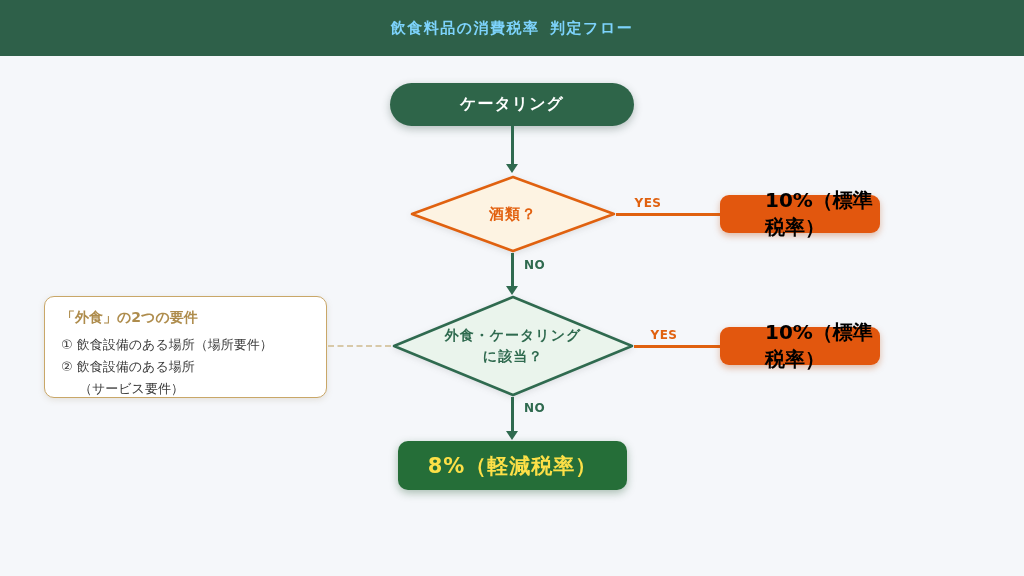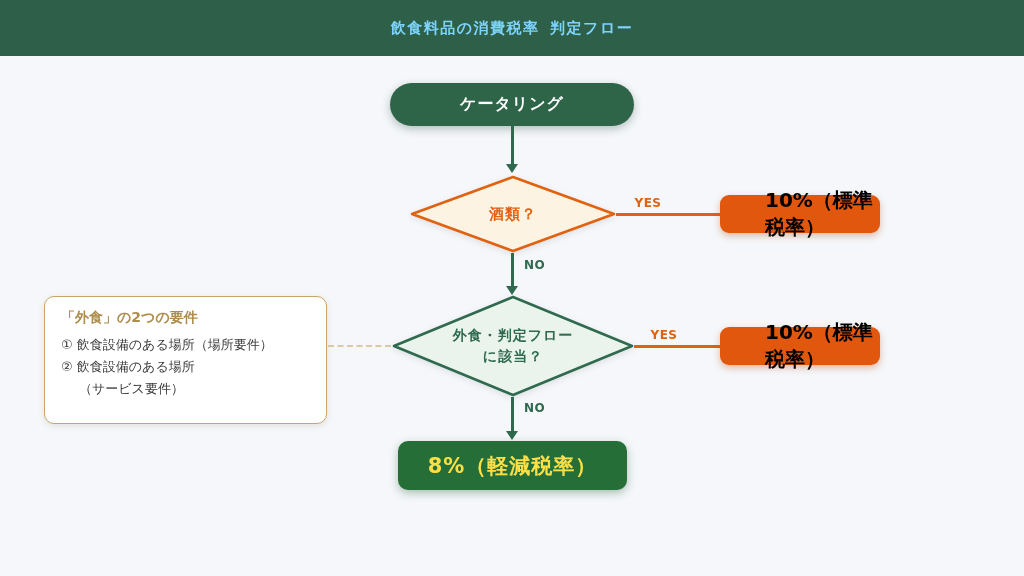--- a/index.html
+++ b/index.html
@@ -79,21 +79,21 @@
   .result-box-green {
     position: absolute; left: 398px; top: 441px; width: 229px; height: 49px;
     background: var(--result-green); border-radius: 10px;
     display: flex; align-items: center; justify-content: center;
     box-shadow: 0 3px 8px rgba(25,80,40,0.35);
   }
   .result-box-green span { color: #fde047; font-size: 21px; font-weight: bold; letter-spacing: 1px; }
 
   
   .callout {
-    position: absolute; left: 44px; top: 296px; width: 283px; height: 128px;
+    position: absolute; left: 44px; top: 296px; width: 283px; height: 102px;
     background: #ffffff; border: 1.5px solid var(--callout-border); border-radius: 10px;
     padding: 12px 16px 10px 16px;
     box-shadow: 0 2px 6px rgba(150,130,90,0.18);
   }
   .callout-title {
     color: var(--callout-title); font-size: 14px; font-weight: bold; margin-bottom: 7px;
   }
   .callout-item { color: var(--text-dark); font-size: 13px; line-height: 22px; }
   .callout-item.indent { padding-left: 18px; }
 
@@ -134,21 +134,21 @@
 
   <div class="vline" style="left:511px; top:253px; height:34px;"></div>
   <div class="arrowhead-down" style="left:506px; top:286px;"></div>
   <div class="no-label" style="left:524px; top:258px;">NO</div>
 
   <div class="diamond" style="left:392px; top:295px; width:242px; height:102px;">
     <svg width="242" height="102" viewBox="0 0 242 102">
       <polygon points="121,2 240,51 121,100 2,51" style="fill:var(--diamond2-fill); stroke:var(--arrow-green); stroke-width:2.5" stroke-linejoin="round"></polygon>
     </svg>
     <div class="diamond-label green-text">
-      <div>外食・判定フロー</div>
+      <div>外食・ケータリング</div>
       <div>に該当？</div>
     </div>
   </div>
 
   <div class="callout">
     <div class="callout-title">「外食」の2つの要件</div>
     <div class="callout-item">① 飲食設備のある場所（場所要件）</div>
     <div class="callout-item">② 飲食設備のある場所</div>
     <div class="callout-item indent">（サービス要件）</div>
   </div>

